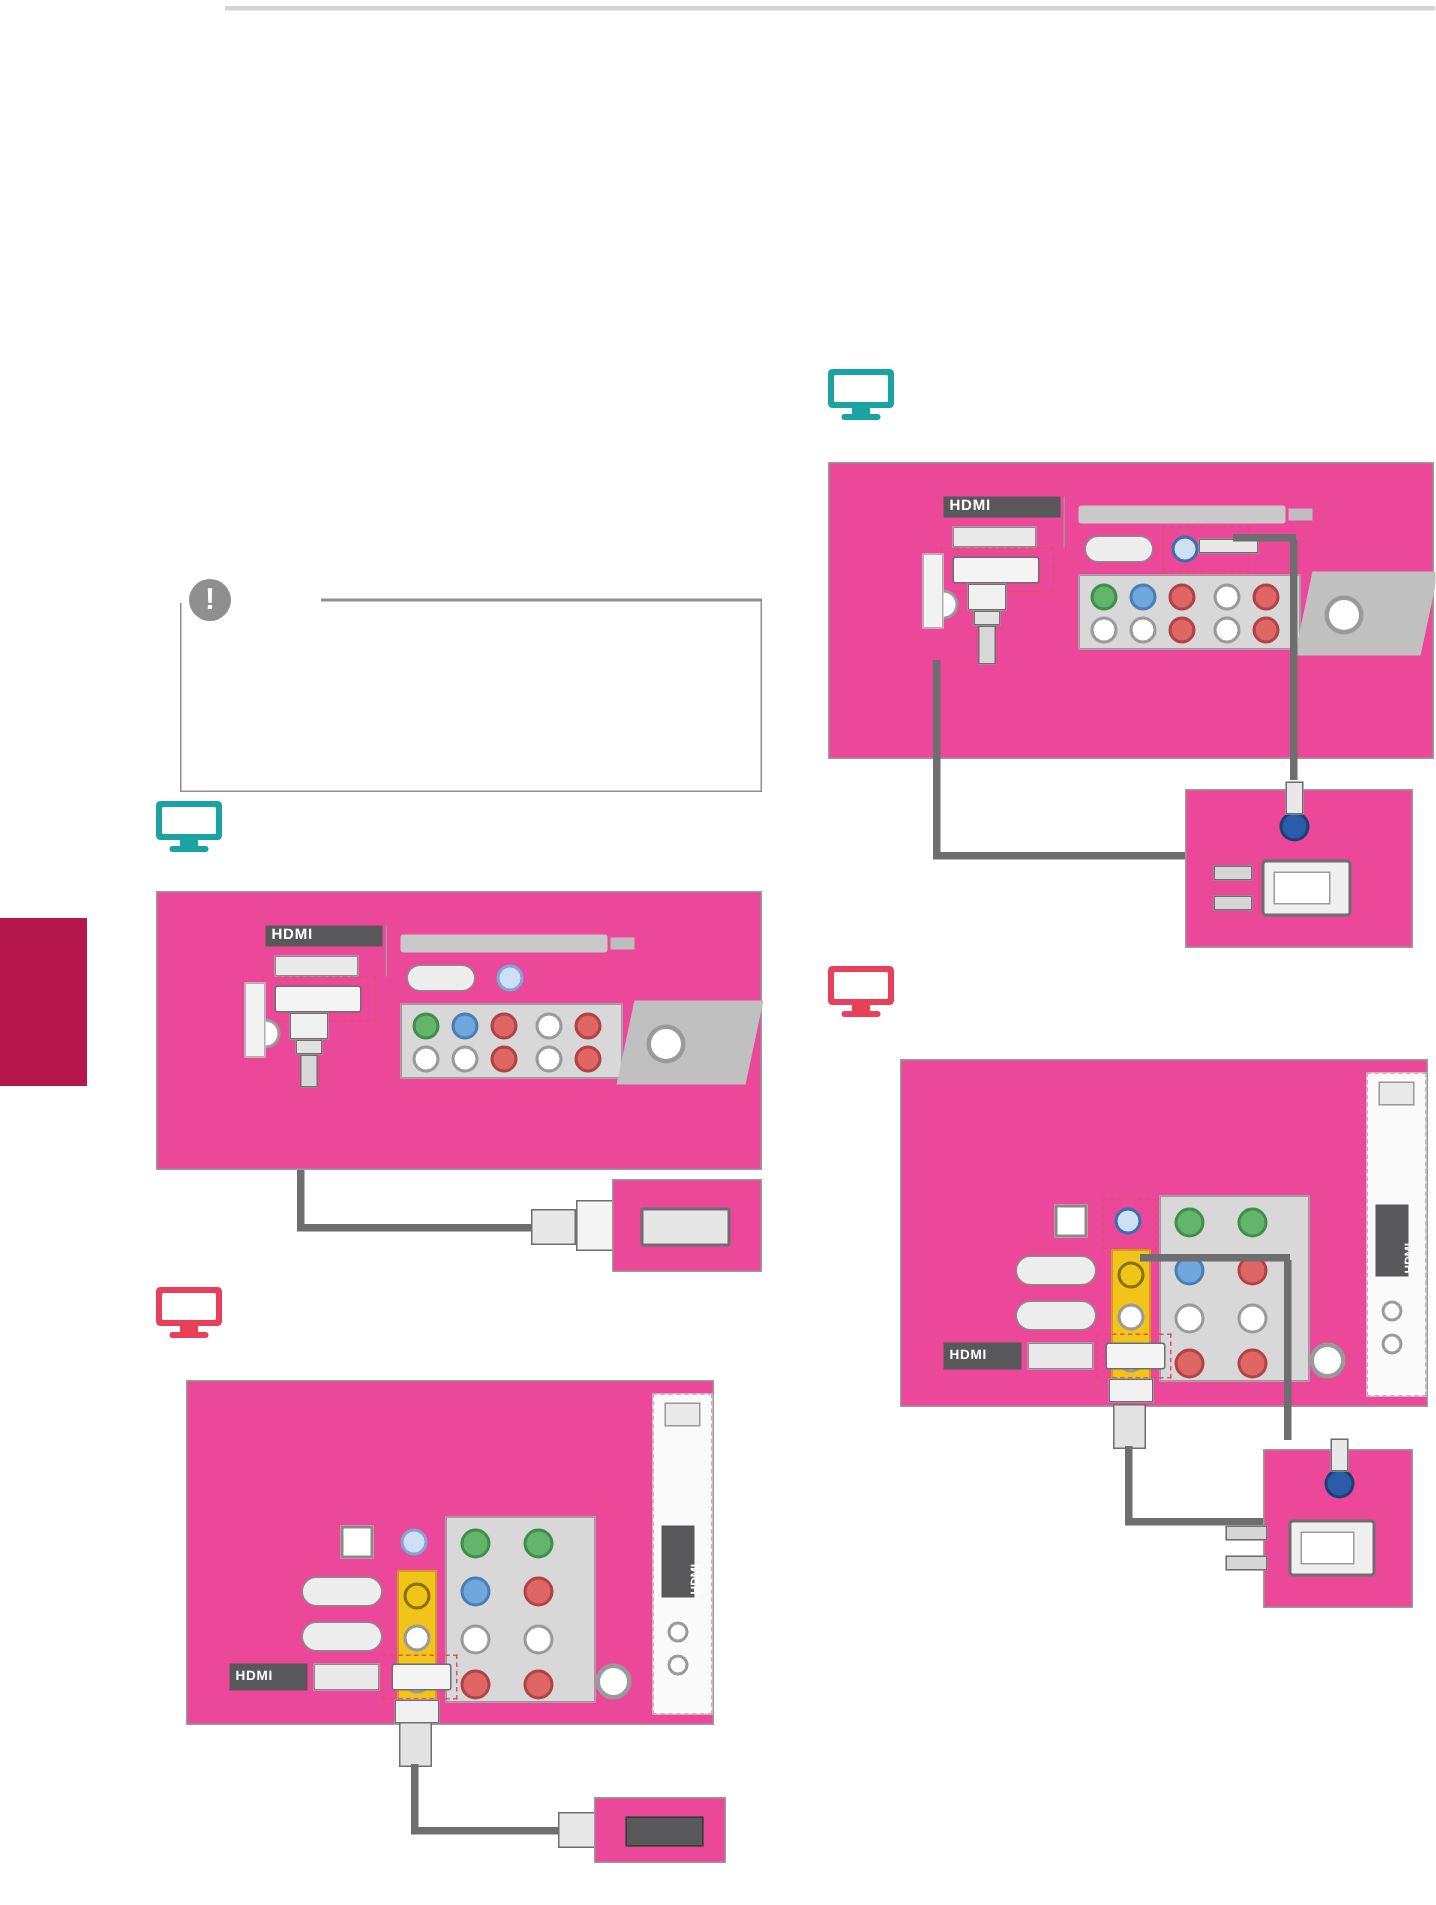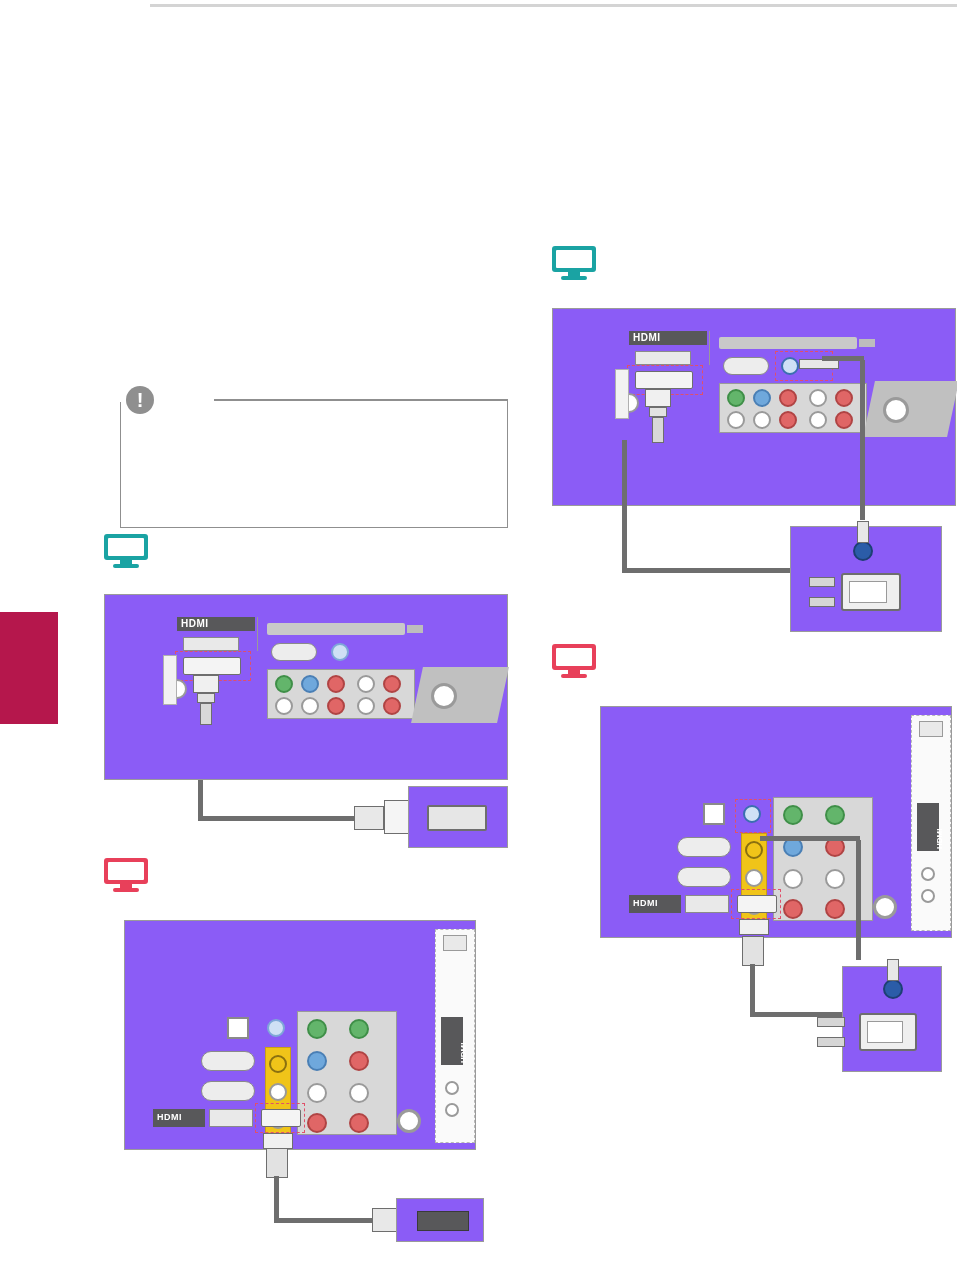--- a/index.html
+++ b/index.html
@@ -41,21 +41,21 @@
   .tv-badge .stand{
     position:absolute;left:16px;top:26px;width:12px;height:6px;
   }
   .tv-badge .base{
     position:absolute;left:9px;top:30px;width:26px;height:4px;border-radius:2px;
   }
   .tv-teal .screen,.tv-teal .stand,.tv-teal .base{background:#1aa3a3;}
   .tv-pink .screen,.tv-pink .stand,.tv-pink .base{background:#e8405a;}
 
   
-  .diag{position:absolute;border:1px solid #9a9a9a;background:#8b5cf6;box-sizing:border-box;}
+  .diag{position:absolute;border:1px solid #9a9a9a;background:#ec4899;box-sizing:border-box;}
 
   
   .rect{position:absolute;box-sizing:border-box;}
   .circ{position:absolute;border-radius:50%;box-sizing:border-box;}
   .dashed{position:absolute;border:1px dashed #e0506a;box-sizing:border-box;}
 
   .hdmi-label{
     position:absolute;font-family:"Liberation Sans",sans-serif;
     font-weight:bold;color:#ffffff;letter-spacing:.5px;
   }

